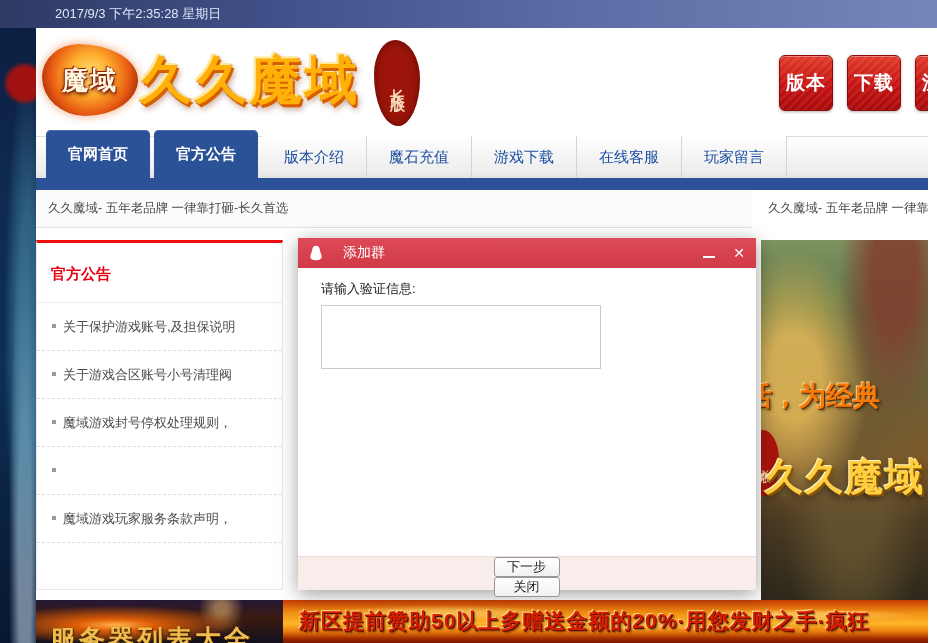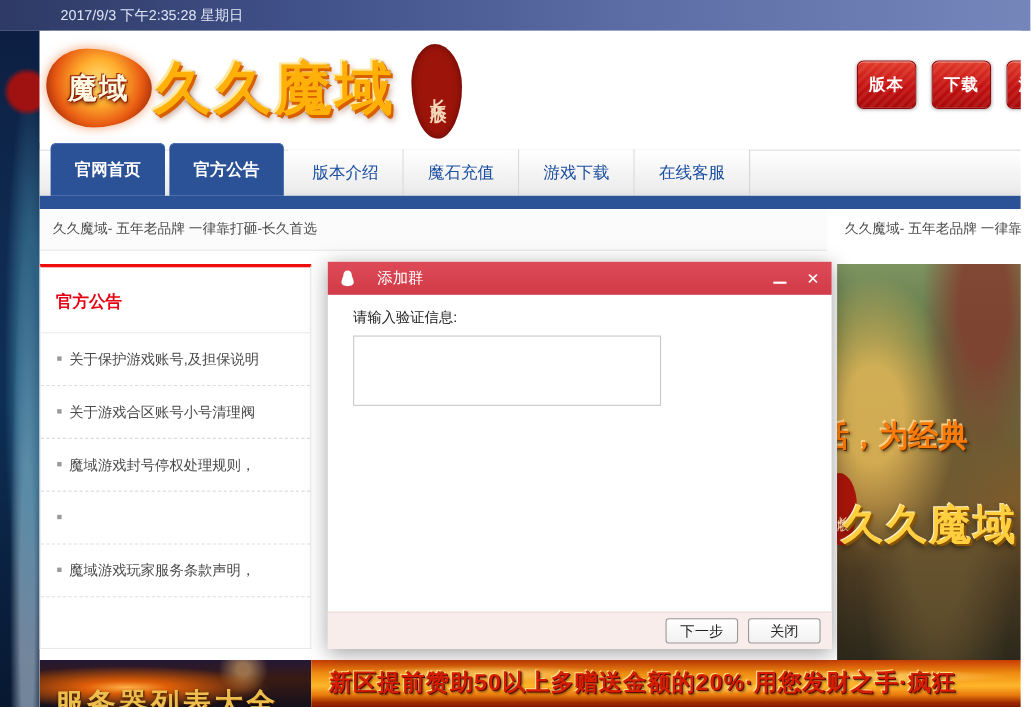--- a/index.html
+++ b/index.html
@@ -32,25 +32,25 @@
   .emblem span { font-size:26px; font-weight:bold; color:#fff8e0;
     text-shadow:1px 1px 0 #8c1d06, -1px -1px 0 #8c1d06, 0 2px 4px #5c0c00; letter-spacing:2px; }
   .site-title { position:absolute; left:104px; top:18px; font-size:52px; font-weight:bold; letter-spacing:3px;
     color:#ffb10a;
     text-shadow:2px 3px 0 #d85f00, -2px -2px 0 #ffe9a0, 0 0 2px #7c3000, 3px 5px 6px rgba(120,40,0,.45); }
   .seal { position:absolute; left:338px; top:12px; width:46px; height:86px; background:#9d150a;
     border-radius:46% 54% 48% 52% / 40% 45% 55% 60%;
     display:flex; align-items:center; justify-content:center;
     writing-mode:vertical-rl; color:#f4d7b8; font-size:15px; font-weight:bold; letter-spacing:4px;
     box-shadow:inset 0 0 8px rgba(60,0,0,.6); }
-  .hdr-btn { position:absolute; top:27px; width:54px; height:44px; border:1px solid #8e0b0b; border-radius:6px;
+  .hdr-btn { position:absolute; top:27px; width:54px; height:56px; border:1px solid #8e0b0b; border-radius:6px;
     background:
       repeating-linear-gradient(135deg, rgba(255,255,255,.07) 0 3px, rgba(0,0,0,0) 3px 6px),
       linear-gradient(180deg,#e23b2a 0%,#c41212 55%,#a80909 100%);
-    color:#fff; font-size:15px; font-weight:bold; display:flex; align-items:center; justify-content:center;
+    color:#fff; font-size:19px; font-weight:bold; display:flex; align-items:center; justify-content:center;
     letter-spacing:1px; box-shadow:inset 0 1px 0 rgba(255,255,255,.35), 0 1px 3px rgba(0,0,0,.3); cursor:pointer;font-family:Liberation Serif, serif; }
   .hdr-btn.b1 { left:743px; } .hdr-btn.b2 { left:811px; } .hdr-btn.b3 { left:879px; }
 
   
   .tabstrip { position:absolute; left:0; top:102px; width:892px; height:48px; }
   .tabstrip .strip-bg { position:absolute; left:0; top:6px; width:892px; height:42px;
     background:linear-gradient(180deg,#ffffff 0%,#ededed 85%,#e2e2e2 100%); border-top:1px solid #dcdcdc; }
   .tabs { position:absolute; left:10px; top:0; display:flex; height:48px; }
   .tab { position:relative; height:42px; margin-top:6px; padding:0 22px; display:flex; align-items:center;
     justify-content:center; font-size:15px; color:#1c4fa0; border-right:1px solid #d4d4d4;
@@ -139,21 +139,21 @@
   .grp-name { margin-top:12px; font-size:13px; font-weight:bold; color:#111; white-space:nowrap; }
   .grp-num  { margin-top:9px; font-size:13px; color:#333; }
   .grp-row  { margin-top:9px; font-size:12px; color:#8a8a8a; white-space:nowrap; }
   .grp-row .lbl { color:#777; }
   .grp-row .link { color:#2d6cb5; cursor:pointer; }
   .dlg-right { flex:1; padding:12px 20px 0 23px; }
   .verify-label { font-size:13px; color:#222; margin-bottom:7px; }
   .verify-input { width:280px; height:64px; border:1px solid #c9c9c9; background:#fff; resize:none;
     font-family:"Liberation Sans", sans-serif; font-size:13px; padding:4px; outline:none; }
   .dlg-footer { position:absolute; left:0; bottom:0; width:458px; height:34px; background:#f9edeb;
-    border-top:1px solid #eddcd8; display:flex; align-items:center; justify-content:flex-end; padding-right:10px; }
+    border-top:1px solid #eddcd8; display:flex; align-items:center; padding-right:10px;flex-direction:column; }
   .dlg-btn { min-width:66px; height:23px; margin-left:9px; border:1px solid #999; border-radius:3px;
     background:linear-gradient(180deg,#ffffff,#f1f1f1); font-size:13px; color:#222; cursor:pointer;
     font-family:"Liberation Sans", sans-serif; }
 </style>
 </head>
 <body>
 
 <div id="app">
 
   <div class="top-bar">
@@ -177,20 +177,21 @@
 
     <div class="tabstrip">
       <div class="strip-bg"></div>
       <div class="tabs">
         <div class="tab active">官网首页</div>
         <div class="tab active">官方公告</div>
         <div class="tab">版本介绍</div>
         <div class="tab">魔石充值</div>
         <div class="tab">游戏下载</div>
         <div class="tab">在线客服</div>
+        <div class="tab">玩家留言</div>
       </div>
     </div>
     <div class="blue-bar"></div>
 
     <div class="breadcrumb">
       <span class="bc-left">久久魔域- 五年老品牌 一律靠打砸-长久首选</span>
       <span class="bc-right">久久魔域- 五年老品牌 一律靠打砸-长久首选</span>
     </div>
 
     <div class="content">

